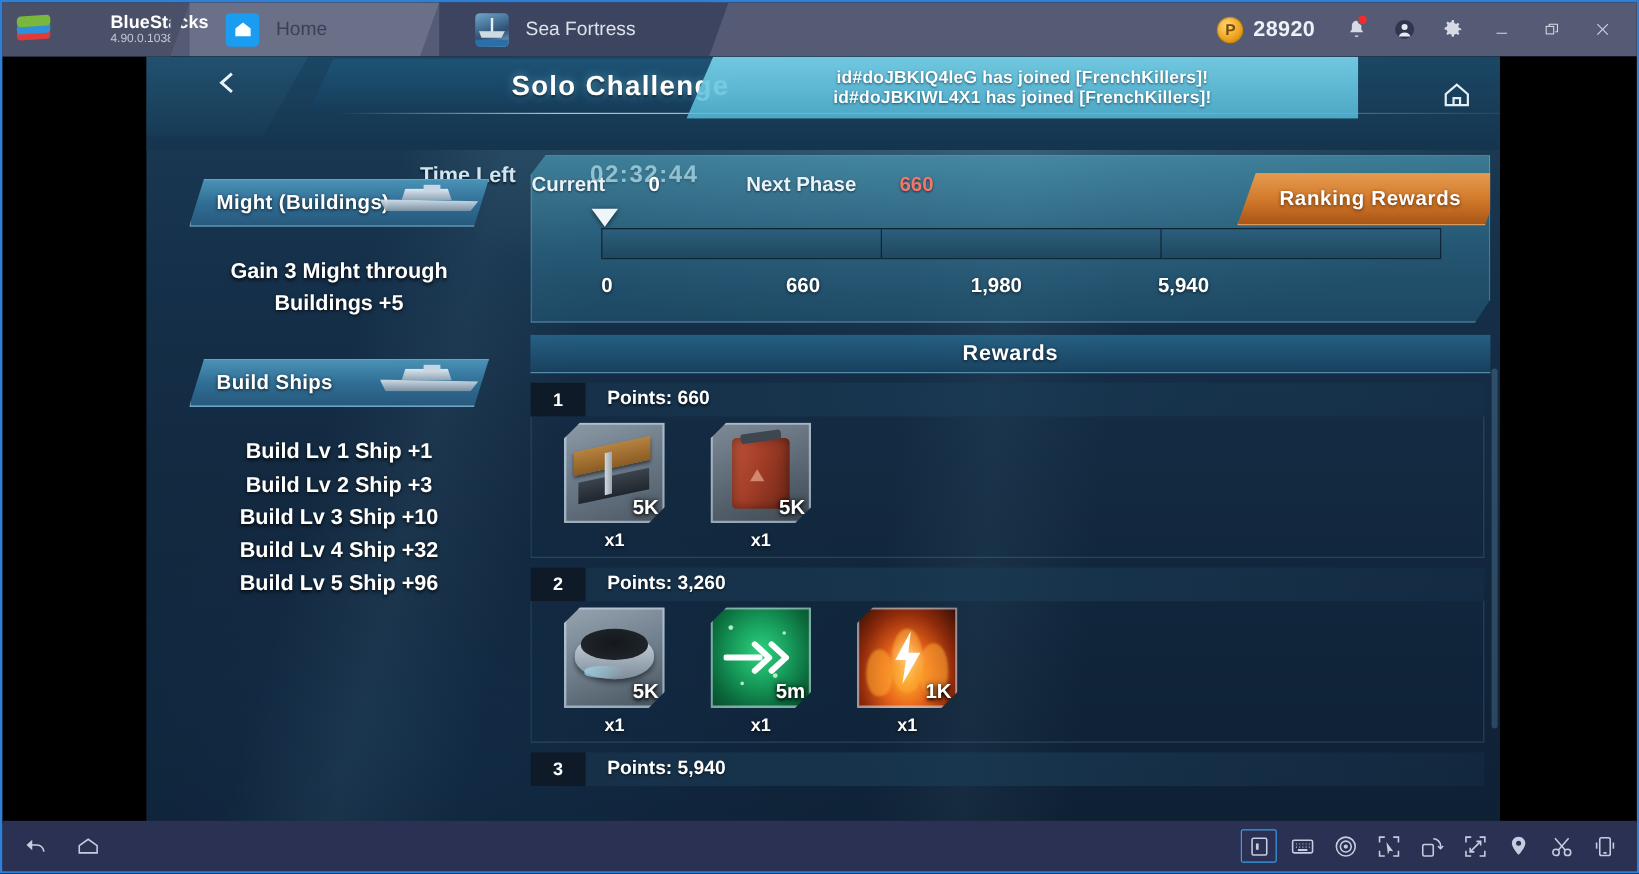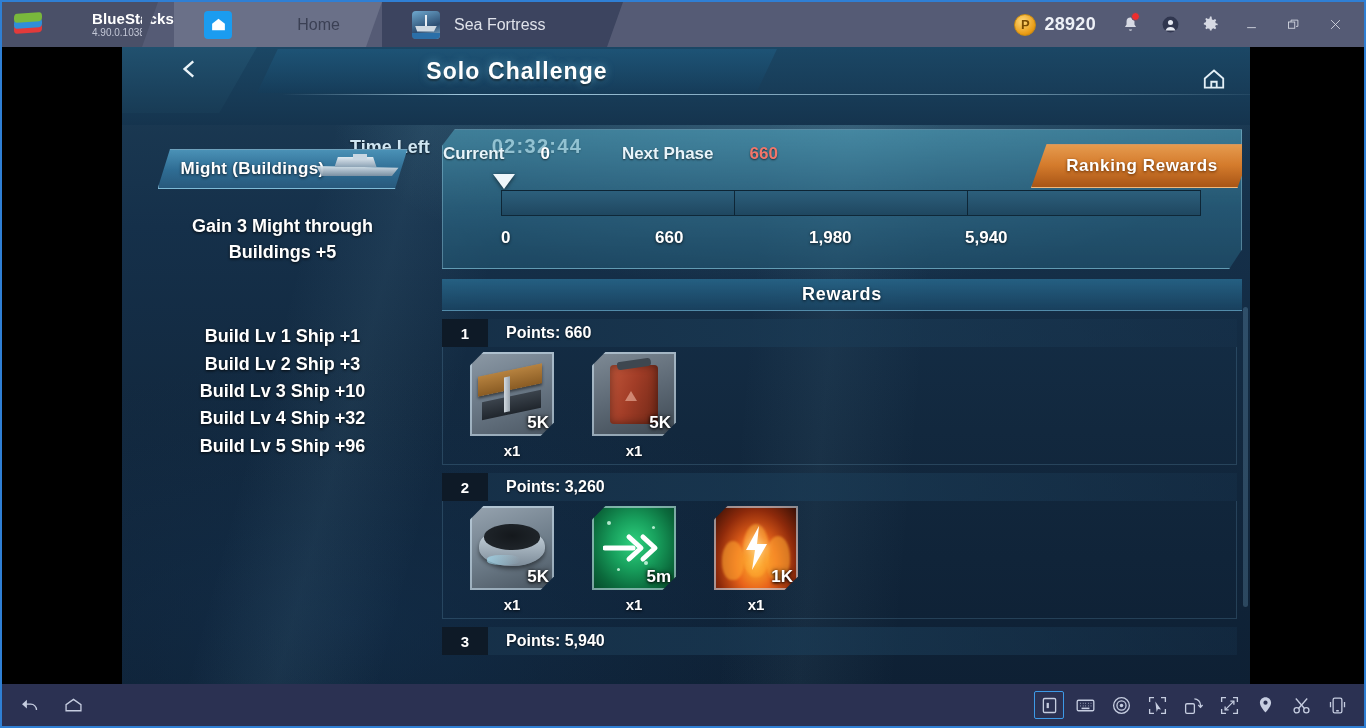--- a/index.html
+++ b/index.html
@@ -45,21 +45,21 @@
   .bs-logo i:nth-child(2){ top:7px;  background:#2f8fd8; transform:skewY(-4deg); }
   .bs-logo i:nth-child(3){ top:1px;  background:#79b83c; transform:skewY(-4deg); }
   .brand-txt { line-height:1.05;margin-left:41px; }
   .brand-name { color:#fff; font-size:15px; font-weight:bold; letter-spacing:.1px; }
   .brand-ver { color:#c3c7d6; font-size:10px; margin-top:1px; }
 
   .tab {
     position:relative; height:45px; display:flex; align-items:center;
     padding:0 26px 0 30px; gap:14px; cursor:pointer;
   }
-  .tab-home { background:#6a7088; width:192px; margin-left:32px;justify-content:space-between; }
+  .tab-home { background:#6a7088; width:192px; margin-left:16px; }
   .tab-home::after{
     content:""; position:absolute; right:-16px; top:0;
     border-left:16px solid #6a7088; border-bottom:45px solid transparent;
   }
   .tab-game { background:#3c445f; width:225px; margin-left:16px; }
   .tab-game::after{
     content:""; position:absolute; right:-16px; top:0;
     border-left:16px solid #3c445f; border-bottom:45px solid transparent;
   }
   .tab-ico { width:28px; height:28px; border-radius:4px; flex:none; position:relative;
@@ -473,20 +473,24 @@
         <div class="title-plate">
           <span class="g-title">Solo Challenge</span>
         </div>
         <div class="title-underline"></div>
 
         <div class="timer-row">
           <span class="timer-lbl">Time Left</span>
           <span class="timer-val">02:32:44</span>
         </div>
 
+        <div class="chat-band">
+          <div class="chat-line">id#doJBKIQ4leG has joined [FrenchKillers]!</div>
+          <div class="chat-line">id#doJBKIWL4X1 has joined [FrenchKillers]!</div>
+        </div>
 
         <div class="home-corner">
           <svg viewBox="0 0 24 24">
               <path d="M3.5 11.5 L12 4.2 L20.5 11.5 L20.5 20 L3.5 20 Z"></path>
               <path d="M9.5 20 L9.5 14.5 L14.5 14.5 L14.5 20"></path>
             </svg>
         </div>
       </div>
 
       <div class="src-panel">
@@ -501,20 +505,28 @@
             </span>
           </div>
 
           <div class="src-txt">
             <div>Gain 3 Might through</div>
             <div>Buildings +5</div>
           </div>
 
           <div style="height:34px"></div>
 
+          <div class="src-tab">
+            <span>Build Ships</span>
+            <span class="src-ship">
+              <i class="b1"></i>
+                <i class="b2"></i>
+                <i class="b3"></i>
+            </span>
+          </div>
 
           <div class="src-list">
             <div>Build Lv 1 Ship +1</div>
             <div>Build Lv 2 Ship +3</div>
             <div>Build Lv 3 Ship +10</div>
             <div>Build Lv 4 Ship +32</div>
             <div>Build Lv 5 Ship +96</div>
           </div>
         </div>
       </div>

